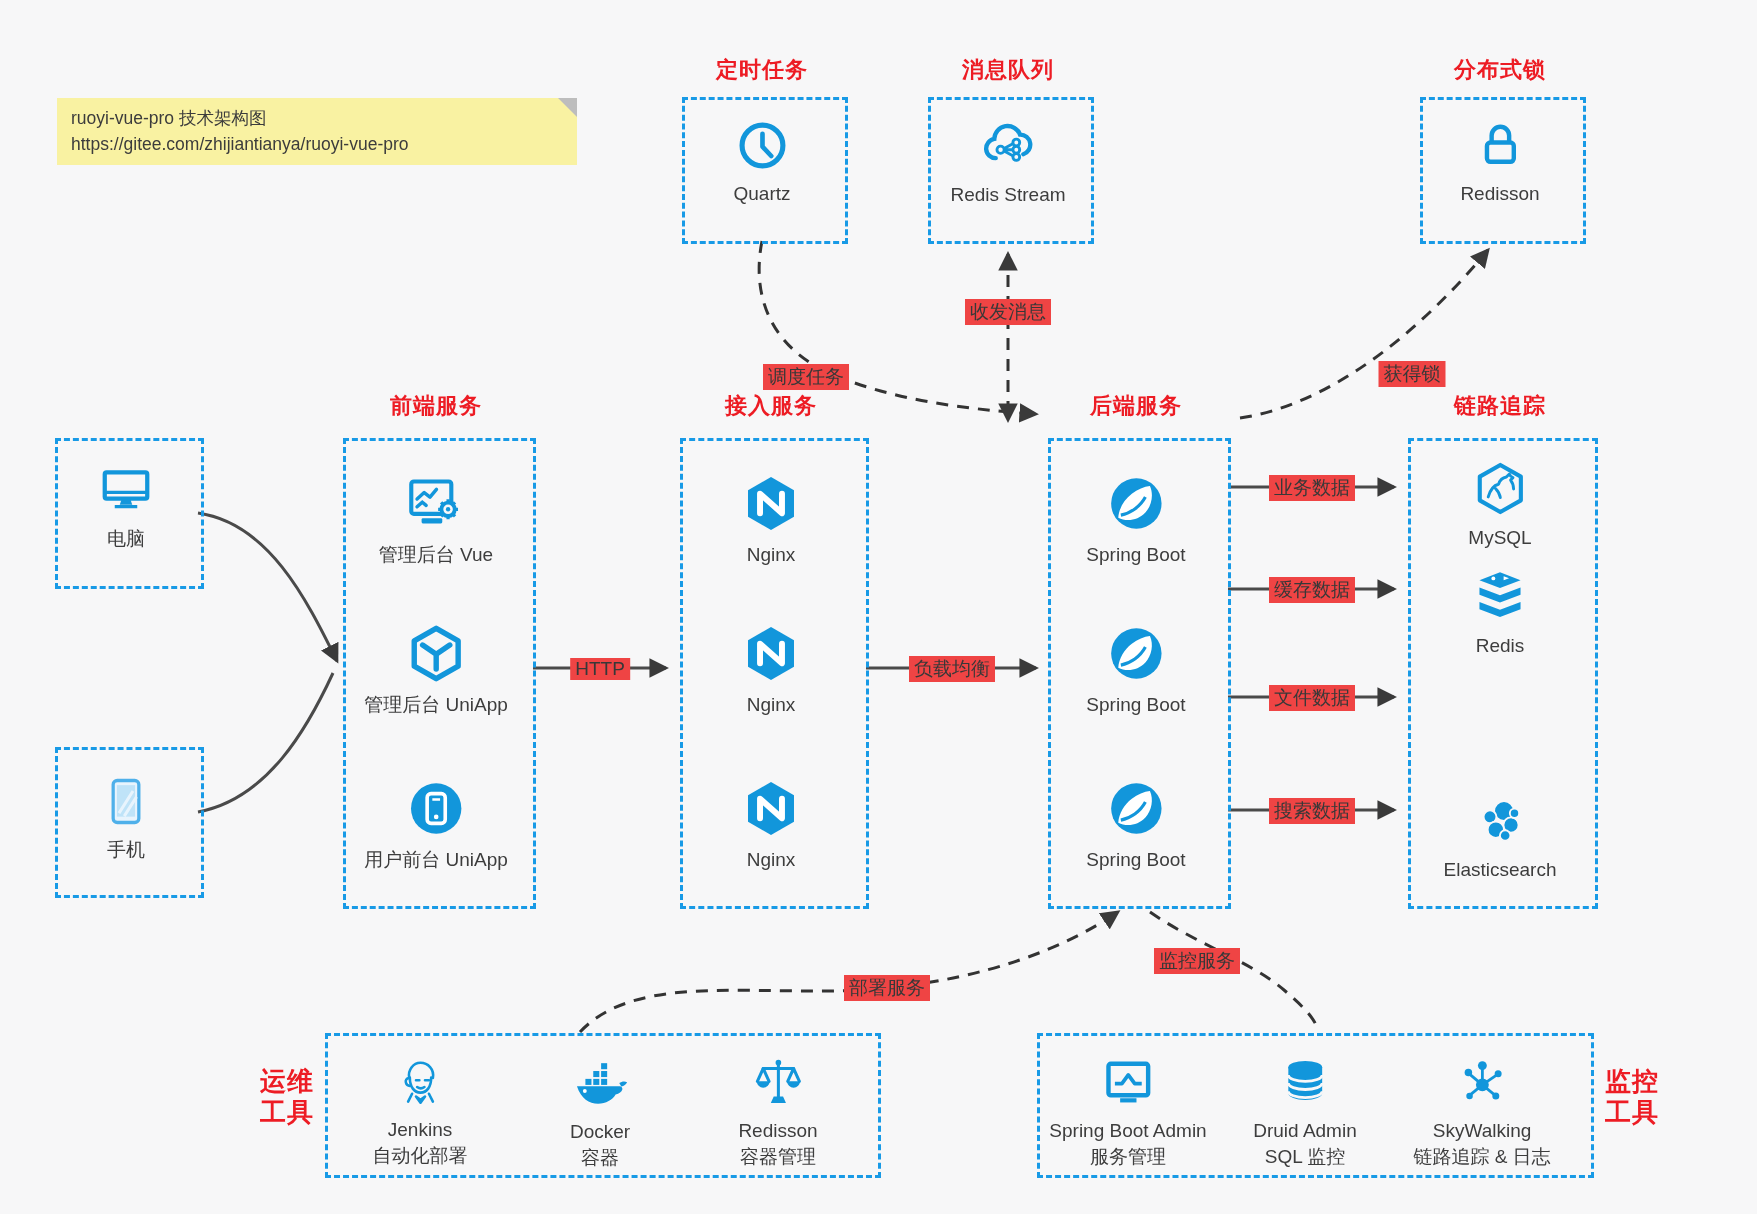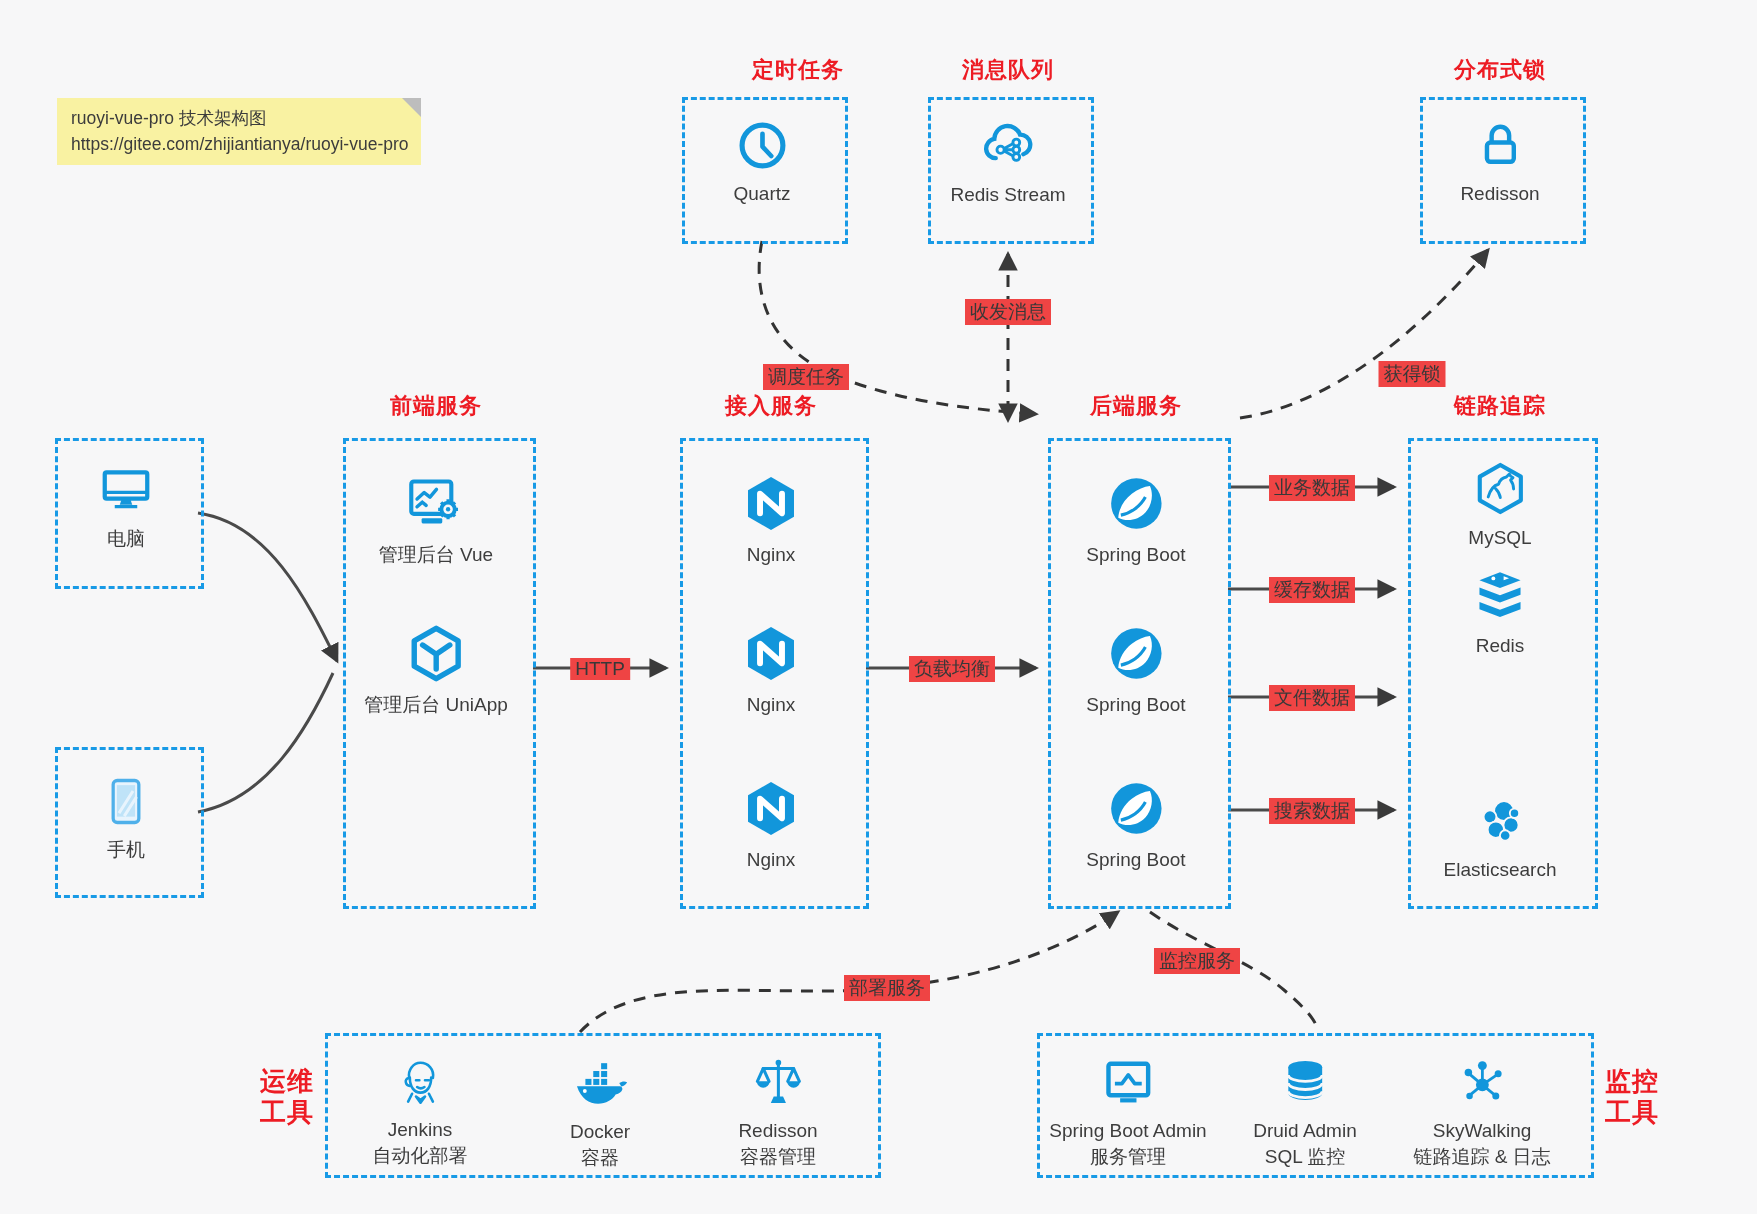--- a/index.html
+++ b/index.html
@@ -1,18 +1,18 @@
 <!DOCTYPE html>
 <html><head>
 <meta charset="utf-8">
 <style>
   html,body{margin:0;padding:0;background:#f7f7f8;}
   .canvas{position:relative;width:1757px;height:1214px;background:#f7f7f8;
           font-family:"Liberation Sans","DejaVu Sans",sans-serif;overflow:hidden;}
-  .note{position:absolute;left:57px;top:98px;width:364px;height:67px;background:#f9f2a2;
+  .note{position:absolute;left:57px;top:98px;width:520px;height:67px;background:#f9f2a2;
         color:#3c3c3c;font-size:17.5px;line-height:26px;padding:7px 0 0 14px;box-sizing:border-box;}
   .note-fold{position:absolute;top:0;right:0;}
   .gbox{position:absolute;border:3px dashed #189ae6;background:transparent;}
   .gtitle{position:absolute;transform:translateX(-50%);color:#ed1c24;font-size:22px;
           font-weight:bold;white-space:nowrap;letter-spacing:1px;}
   .side-title{position:absolute;transform:translateX(-50%);color:#ed1c24;font-size:26px;
           font-weight:bold;text-align:center;line-height:31px;letter-spacing:1px;}
   .node{position:absolute;transform:translate(-50%,-50%);display:flex;flex-direction:column;
         align-items:center;gap:7px;}
   .node .icon{display:block;line-height:0;}
@@ -64,21 +64,21 @@
   <div class="gbox" style="left:1420px;top:97px;width:160px;height:141px"></div>
   <div class="gbox" style="left:55px;top:438px;width:143px;height:145px"></div>
   <div class="gbox" style="left:55px;top:747px;width:143px;height:145px"></div>
   <div class="gbox" style="left:343px;top:438px;width:187px;height:465px"></div>
   <div class="gbox" style="left:680px;top:438px;width:183px;height:465px"></div>
   <div class="gbox" style="left:1048px;top:438px;width:177px;height:465px"></div>
   <div class="gbox" style="left:1408px;top:438px;width:184px;height:465px"></div>
   <div class="gbox" style="left:325px;top:1033px;width:550px;height:139px"></div>
   <div class="gbox" style="left:1037px;top:1033px;width:551px;height:139px"></div>
 
-  <div class="gtitle" style="left:798px;top:55px">定时任务</div>
+  <div class="gtitle" style="left:762px;top:55px">定时任务</div>
   <div class="gtitle" style="left:1008px;top:55px">消息队列</div>
   <div class="gtitle" style="left:1500px;top:55px">分布式锁</div>
   <div class="gtitle" style="left:436px;top:391px">前端服务</div>
   <div class="gtitle" style="left:771px;top:391px">接入服务</div>
   <div class="gtitle" style="left:1136px;top:391px">后端服务</div>
   <div class="gtitle" style="left:1500px;top:391px">链路追踪</div>
   <div class="side-title" style="left:287px;top:1066px">
     <div>运维</div>
     <div>工具</div>
   </div>
@@ -170,20 +170,31 @@
   </div>
   <div class="node" style="left:436px;top:670px">
     <span class="icon">
       <svg viewBox="0 0 48 48" width="62" height="62">
           <path d="M24 4.5 41 14.2v19.6L24 43.5 7 33.8V14.2z" fill="none" stroke="#1296db" stroke-width="4.2" stroke-linejoin="round"></path>
           <path d="M24 24.5v11.5M24 24.5l-10.5-7M24 24.5l10.5-7" fill="none" stroke="#1296db" stroke-width="4.2" stroke-linecap="round"></path>
         </svg>
     </span>
     <span class="node-label">管理后台 UniApp</span>
   </div>
+  <div class="node" style="left:436px;top:825px">
+    <span class="icon">
+      <svg viewBox="0 0 48 48" width="62" height="62">
+          <circle cx="24" cy="24" r="19.5" fill="#1296db"></circle>
+          <rect x="17" y="12.5" width="14" height="23" rx="3" fill="none" stroke="#ffffff" stroke-width="2.8"></rect>
+          <circle cx="24" cy="30.5" r="1.8" fill="#ffffff"></circle>
+          <line x1="21" y1="17" x2="27" y2="17" stroke="#ffffff" stroke-width="2"></line>
+        </svg>
+    </span>
+    <span class="node-label">用户前台 UniApp</span>
+  </div>
 
   <div class="node" style="left:771px;top:520px">
     <span class="icon">
       <svg viewBox="0 0 48 48" width="62" height="62">
           <path d="M24 3.5 41.8 13.7v20.6L24 44.5 6.2 34.3V13.7z" fill="#1296db"></path>
           <path d="M15.5 31.5v-15l17 15v-15" fill="none" stroke="#ffffff" stroke-width="4.6" stroke-linecap="round" stroke-linejoin="round"></path>
         </svg>
     </span>
     <span class="node-label">Nginx</span>
   </div>

